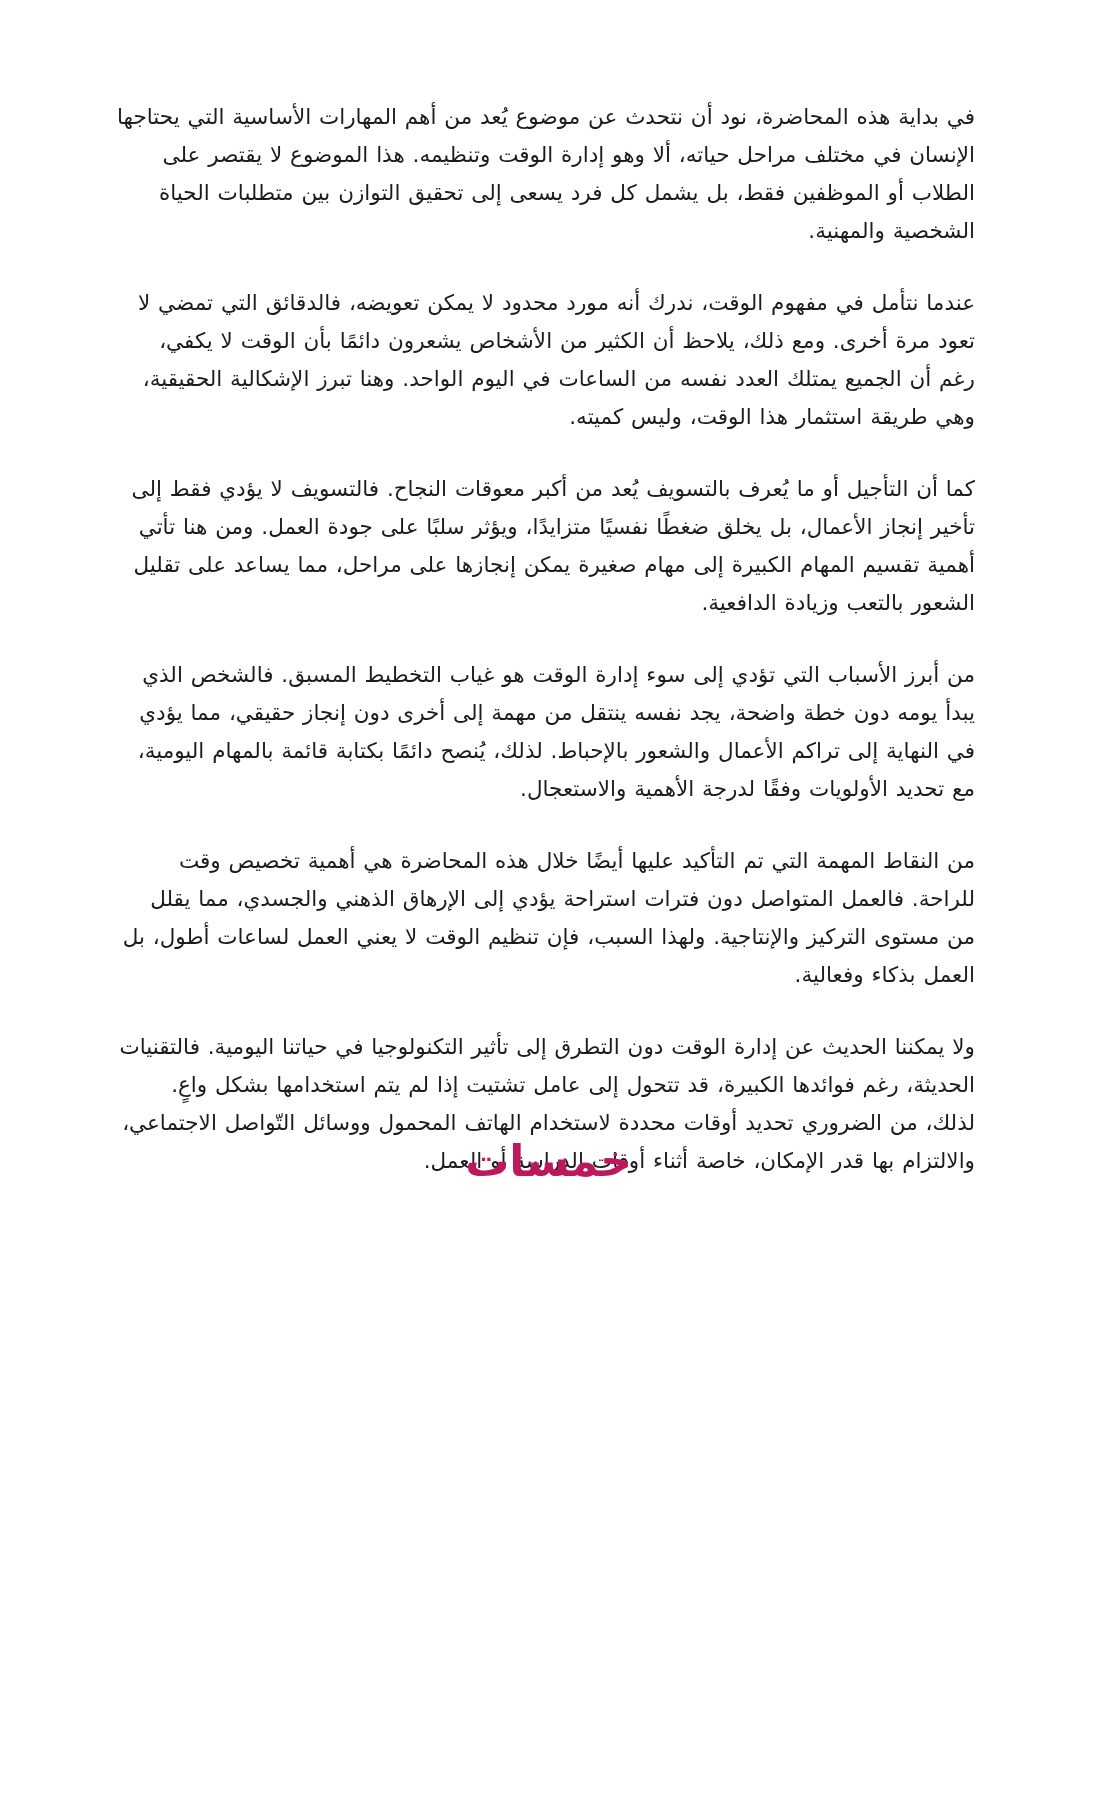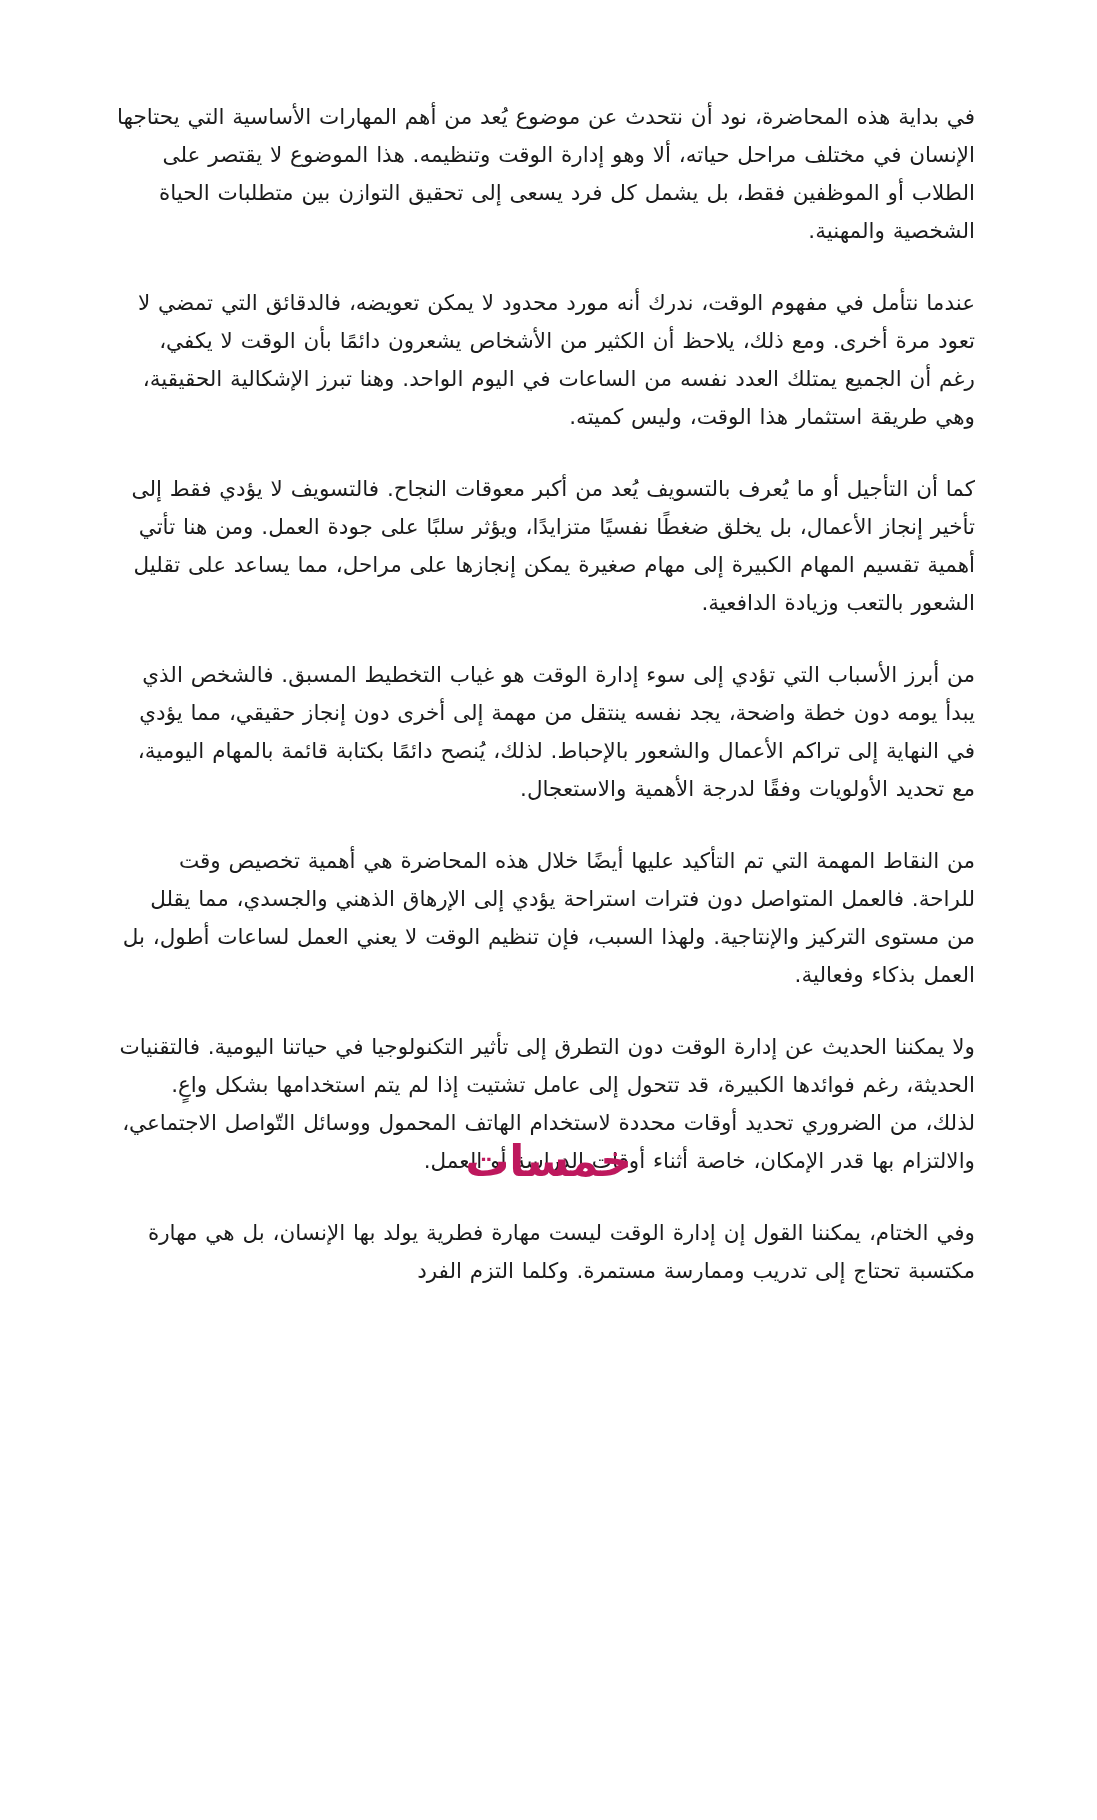--- a/index.html
+++ b/index.html
@@ -55,17 +55,16 @@
 <body>
 
 <div class="page">
   <div class="content">
     <p>في بداية هذه المحاضرة، نود أن نتحدث عن موضوع يُعد من أهم المهارات الأساسية التي يحتاجها الإنسان في مختلف مراحل حياته، ألا وهو إدارة الوقت وتنظيمه. هذا الموضوع لا يقتصر على الطلاب أو الموظفين فقط، بل يشمل كل فرد يسعى إلى تحقيق التوازن بين متطلبات الحياة الشخصية والمهنية.</p>
     <p>عندما نتأمل في مفهوم الوقت، ندرك أنه مورد محدود لا يمكن تعويضه، فالدقائق التي تمضي لا تعود مرة أخرى. ومع ذلك، يلاحظ أن الكثير من الأشخاص يشعرون دائمًا بأن الوقت لا يكفي، رغم أن الجميع يمتلك العدد نفسه من الساعات في اليوم الواحد. وهنا تبرز الإشكالية الحقيقية، وهي طريقة استثمار هذا الوقت، وليس كميته.</p>
     <p>كما أن التأجيل أو ما يُعرف بالتسويف يُعد من أكبر معوقات النجاح. فالتسويف لا يؤدي فقط إلى تأخير إنجاز الأعمال، بل يخلق ضغطًا نفسيًا متزايدًا، ويؤثر سلبًا على جودة العمل. ومن هنا تأتي أهمية تقسيم المهام الكبيرة إلى مهام صغيرة يمكن إنجازها على مراحل، مما يساعد على تقليل الشعور بالتعب وزيادة الدافعية.</p>
     <p>من أبرز الأسباب التي تؤدي إلى سوء إدارة الوقت هو غياب التخطيط المسبق. فالشخص الذي يبدأ يومه دون خطة واضحة، يجد نفسه ينتقل من مهمة إلى أخرى دون إنجاز حقيقي، مما يؤدي في النهاية إلى تراكم الأعمال والشعور بالإحباط. لذلك، يُنصح دائمًا بكتابة قائمة بالمهام اليومية، مع تحديد الأولويات وفقًا لدرجة الأهمية والاستعجال.</p>
     <p>من النقاط المهمة التي تم التأكيد عليها أيضًا خلال هذه المحاضرة هي أهمية تخصيص وقت للراحة. فالعمل المتواصل دون فترات استراحة يؤدي إلى الإرهاق الذهني والجسدي، مما يقلل من مستوى التركيز والإنتاجية. ولهذا السبب، فإن تنظيم الوقت لا يعني العمل لساعات أطول، بل العمل بذكاء وفعالية.</p>
     <p>ولا يمكننا الحديث عن إدارة الوقت دون التطرق إلى تأثير التكنولوجيا في حياتنا اليومية. فالتقنيات الحديثة، رغم فوائدها الكبيرة، قد تتحول إلى عامل تشتيت إذا لم يتم استخدامها بشكل واعٍ. لذلك، من الضروري تحديد أوقات محددة لاستخدام الهاتف المحمول ووسائل التّواصل الاجتماعي، والالتزام بها قدر الإمكان، خاصة أثناء أوقات الدراسة أو العمل.</p>
-    <p>وفي الختام، يمكننا القول إن إدارة الوقت ليست مهارة فطرية يولد بها الإنسان، بل هي مهارة مكتسبة تحتاج إلى تدريب وممارسة مستمرة. وكلما التزم الفرد</p>
   </div>
 
   <div class="watermark">خمسات</div>
 </div>
 
 </body></html>

